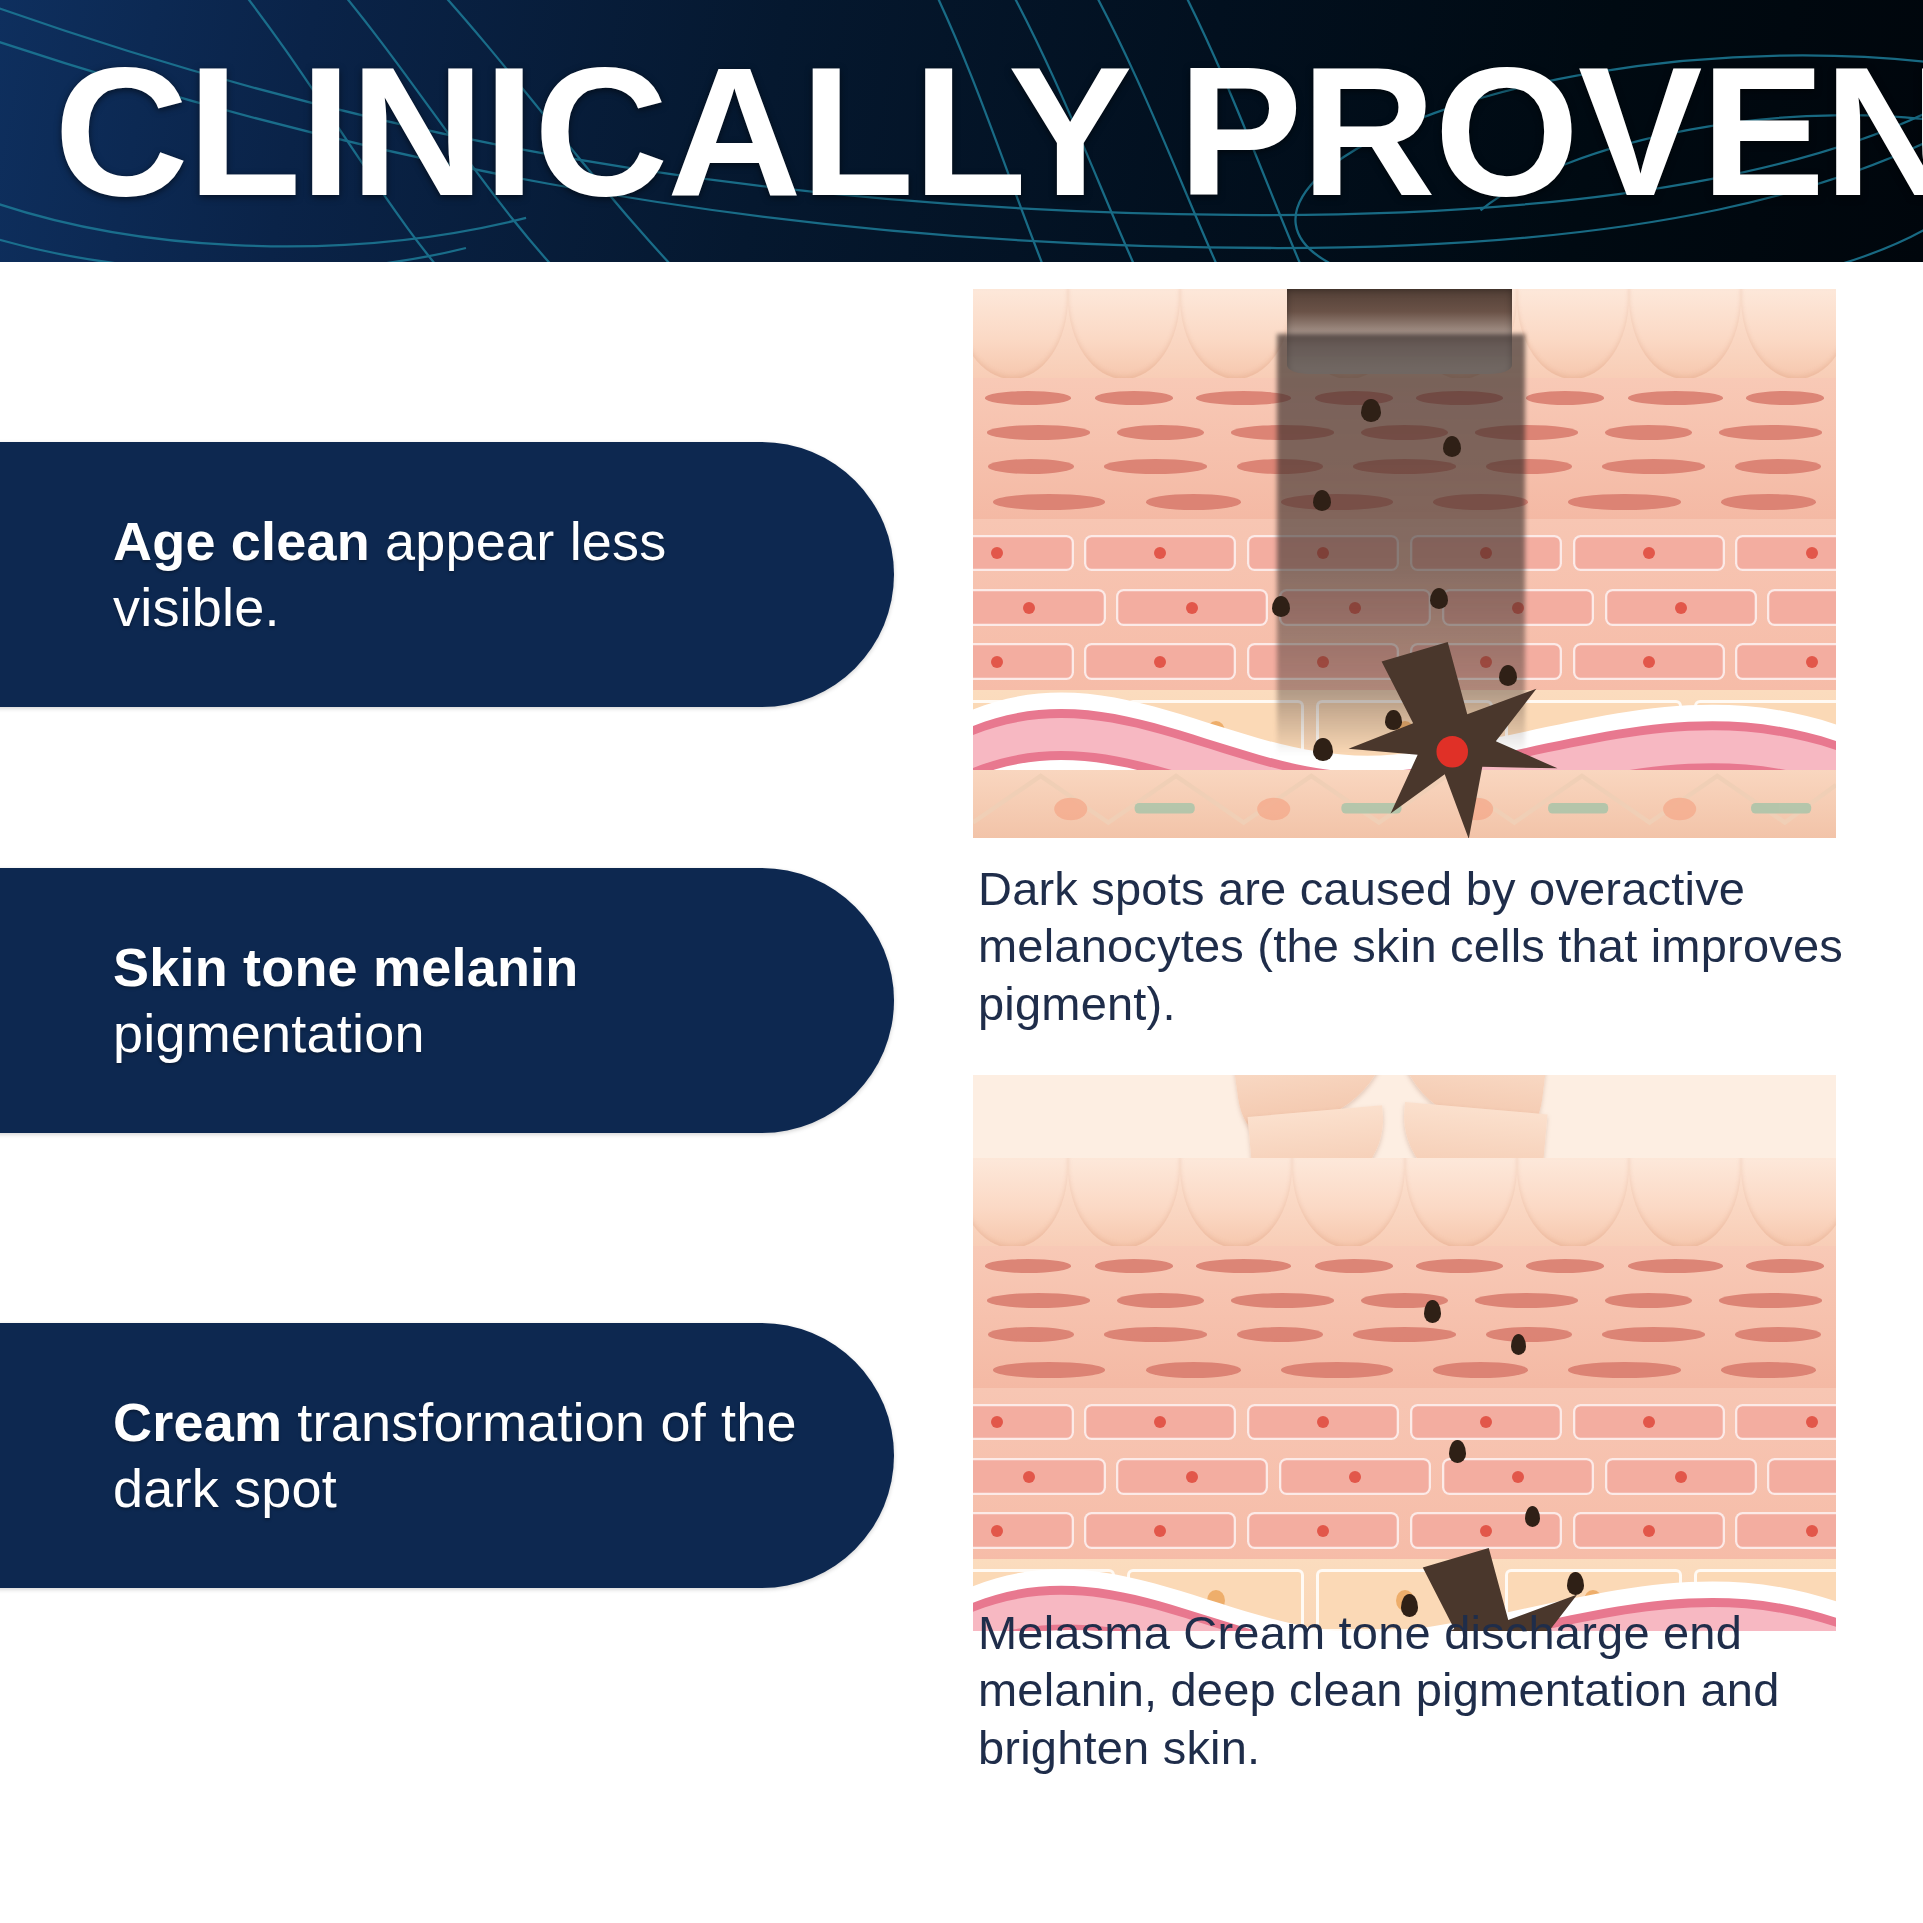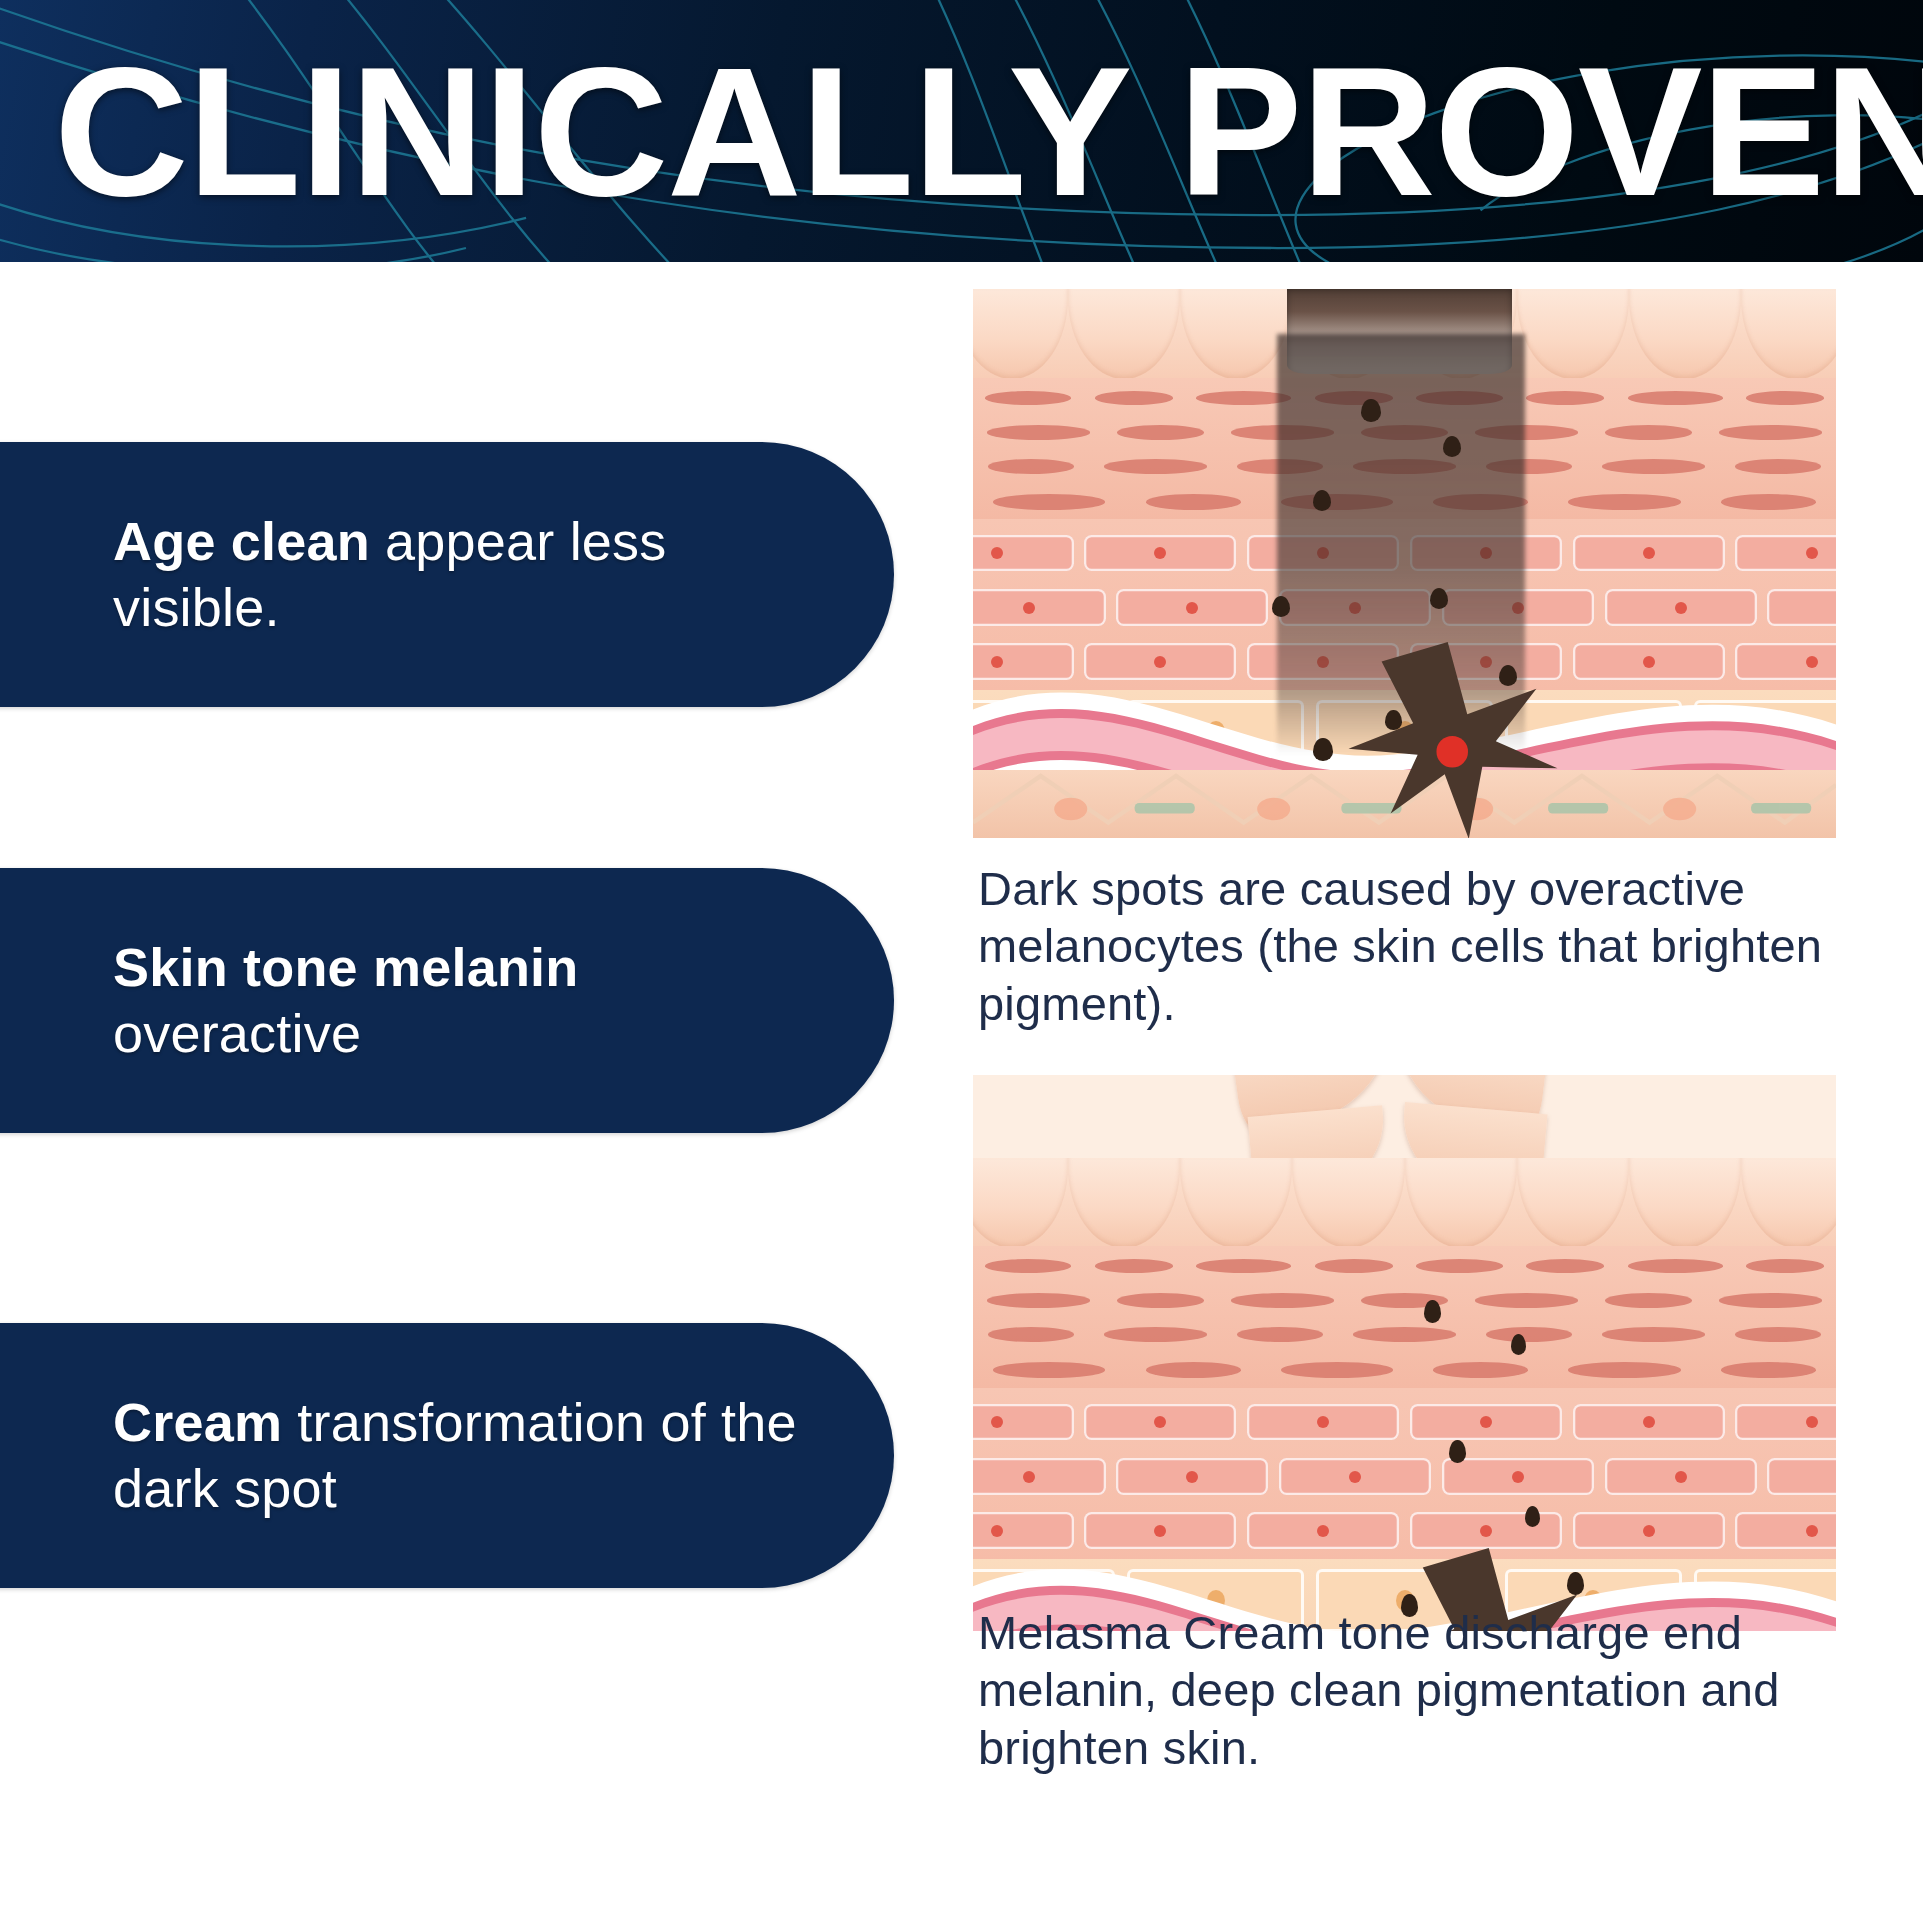--- a/index.html
+++ b/index.html
@@ -173,21 +173,21 @@
 </div>
 
 <div class="pill" id="pill-0">
   <div class="pill-text">
     <b>Age clean</b><span> appear less visible.</span>
   </div>
 </div>
 
 <div class="pill" id="pill-1">
   <div class="pill-text">
-    <b>Skin tone melanin</b><span> overactive</span>
+    <b>Skin tone melanin</b><span> pigmentation</span>
   </div>
 </div>
 
 <div class="pill" id="pill-2">
   <div class="pill-text">
     <b>Cream</b><span> transformation of the dark spot</span>
   </div>
 </div>
 
 <div class="diagram" id="diagram-0">
@@ -326,21 +326,21 @@
   <div class="granule" style="left:526px;top:376px;width:18px;height:21px;"></div>
   <div class="granule" style="left:340px;top:449px;width:19.5px;height:22.5px;"></div>
   <div class="granule" style="left:412px;top:421px;width:16.5px;height:19.5px;"></div>
 
   <svg class="melanocyte" style="left:362px;top:353px;width:248px;height:203px;" viewBox="0 0 330 270">
     <path d="M150 0 L176 96 L268 62 L214 132 L296 168 L196 166 L178 262 L146 176 L74 228 L110 150 L18 142 L104 108 L62 26 Z" fill="#4a372c"></path>
     <circle cx="156" cy="146" r="21" fill="#e03027"></circle>
   </svg>
 </div>
 
-<div class="caption" id="caption-0">Dark spots are caused by overactive melanocytes (the skin cells that brighten pigment).</div>
+<div class="caption" id="caption-0">Dark spots are caused by overactive melanocytes (the skin cells that improves pigment).</div>
 
 <div class="diagram" id="diagram-1">
 
   <div class="flake" style="left:263px;top:-42px;width:158px;height:90px;
        border-radius:0 0 70% 10%/0 0 100% 40%; transform:rotate(-8deg);"></div>
   <div class="flake" style="left:421px;top:-39px;width:150px;height:89px;
        border-radius:0 0 10% 70%/0 0 40% 100%; transform:rotate(7deg);"></div>
   <div class="flake" style="left:278px;top:36px;width:135px;height:84px;
        border-radius:0 0 60% 12%/0 0 90% 35%; transform:rotate(-5deg);"></div>
   <div class="flake" style="left:428px;top:33px;width:143px;height:87px;

